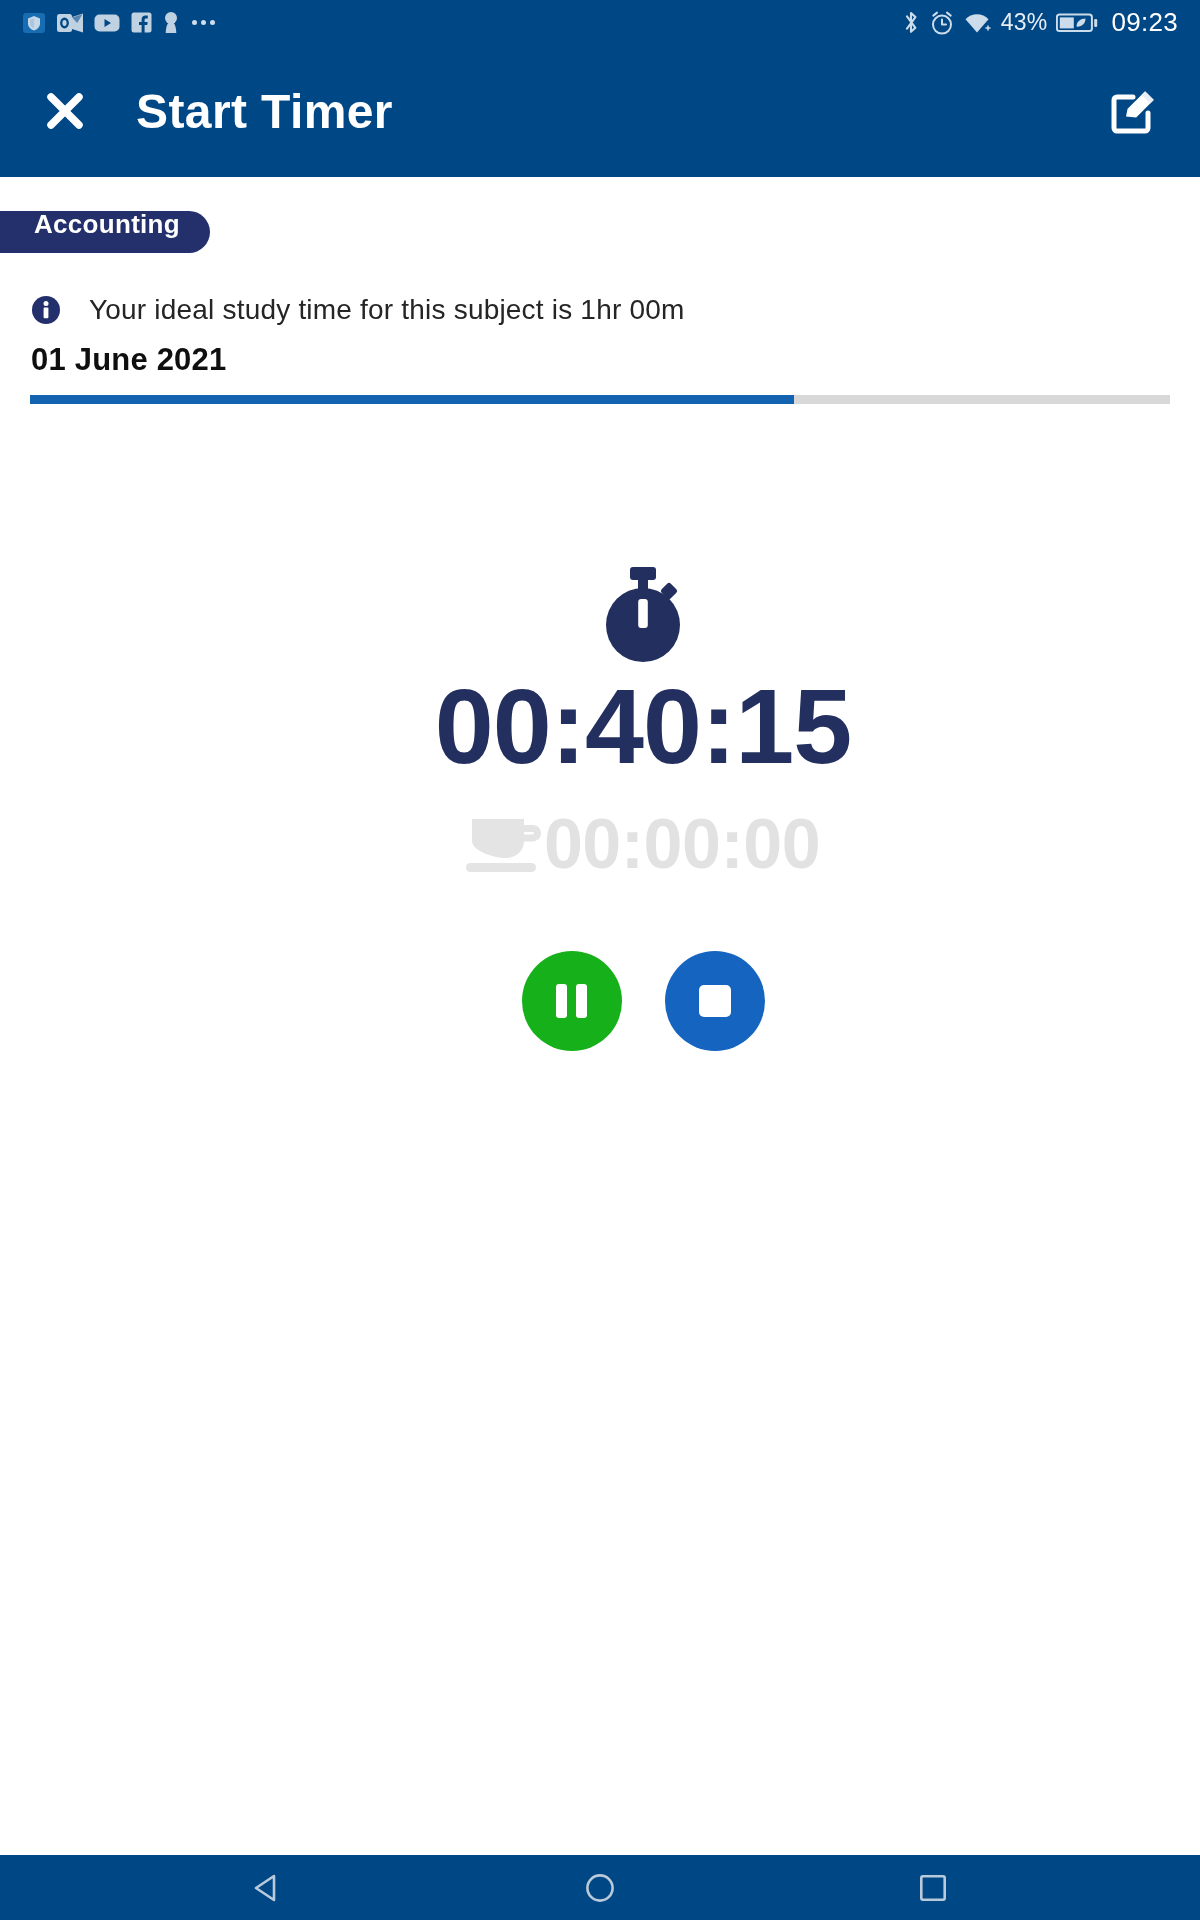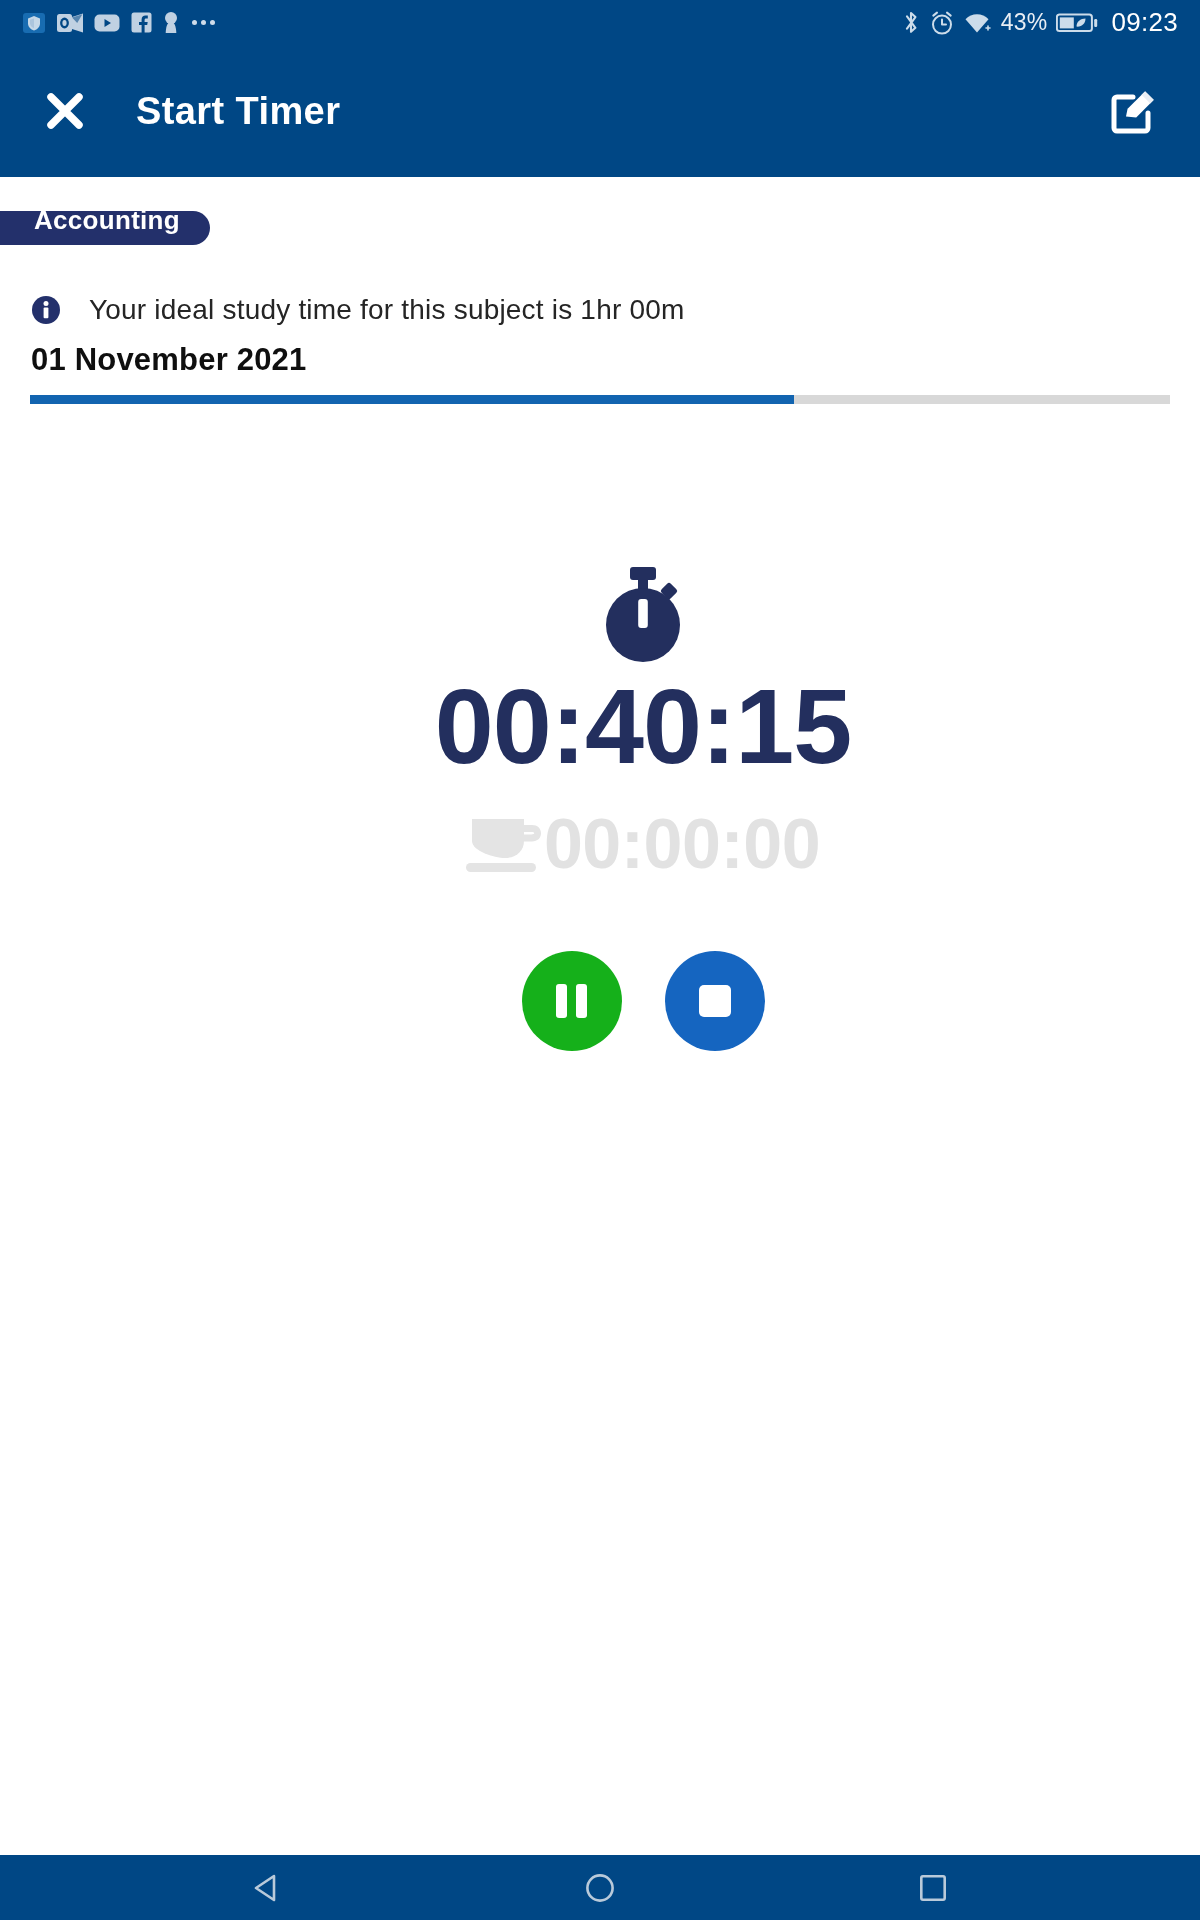--- a/index.html
+++ b/index.html
@@ -83,21 +83,21 @@
   .close-btn {
     width: 58px; height: 58px;
     display: flex;
     align-items: center;
     justify-content: center;
     cursor: pointer;
     flex: none;
   }
   .app-title {
     color: #ffffff;
-    font-size: 38px;
+    font-size: 48px;
     font-weight: bold;
     letter-spacing: .4px;
     margin-left: 42px;
     white-space: nowrap;
   }
   .edit-btn {
     margin-left: auto;
     width: 60px; height: 60px;
     display: flex;
     align-items: center;
@@ -111,21 +111,21 @@
     position: absolute;
     top: 177px; left: 0;
     width: 1200px;
     height: 1678px;
     background: #ffffff;
   }
 
   .subject-chip {
     position: absolute;
     top: 34px; left: 0;
-    height: 34px;
+    height: 42px;
     background: #23306b;
     border-radius: 0 22px 22px 0;
     display: flex;
     align-items: center;
     padding: 0 30px 16px 34px;
     box-sizing: border-box;
     justify-content: flex-end;
   }
   .subject-chip span {
     color: #ffffff;
@@ -366,21 +366,21 @@
 
   <div class="ideal-row">
     <svg class="info-icon" viewBox="0 0 30 30">
       <circle cx="15" cy="15" r="14" fill="#23306b"></circle>
       <circle cx="15" cy="8.6" r="2.5" fill="#ffffff"></circle>
       <rect x="12.6" y="12.6" width="4.8" height="10.6" rx="1" fill="#ffffff"></rect>
     </svg>
     <span class="ideal-text">Your ideal study time for this subject is 1hr 00m</span>
   </div>
 
-  <div class="date-label">01 November 2021</div>
+  <div class="date-label">01 June 2021</div>
 
   <div class="progress-track">
     <div class="progress-fill" id="progress-fill" style="width: 67%; background: rgb(18, 100, 176);"></div>
   </div>
 
 
   <div class="timer-block">
     <svg class="stopwatch-icon" width="86" height="96" viewBox="0 0 86 96">
       <rect x="30" y="0" width="26" height="13" rx="3" fill="#232f5e"></rect>
       <rect x="38" y="9" width="10" height="13" fill="#232f5e"></rect>

